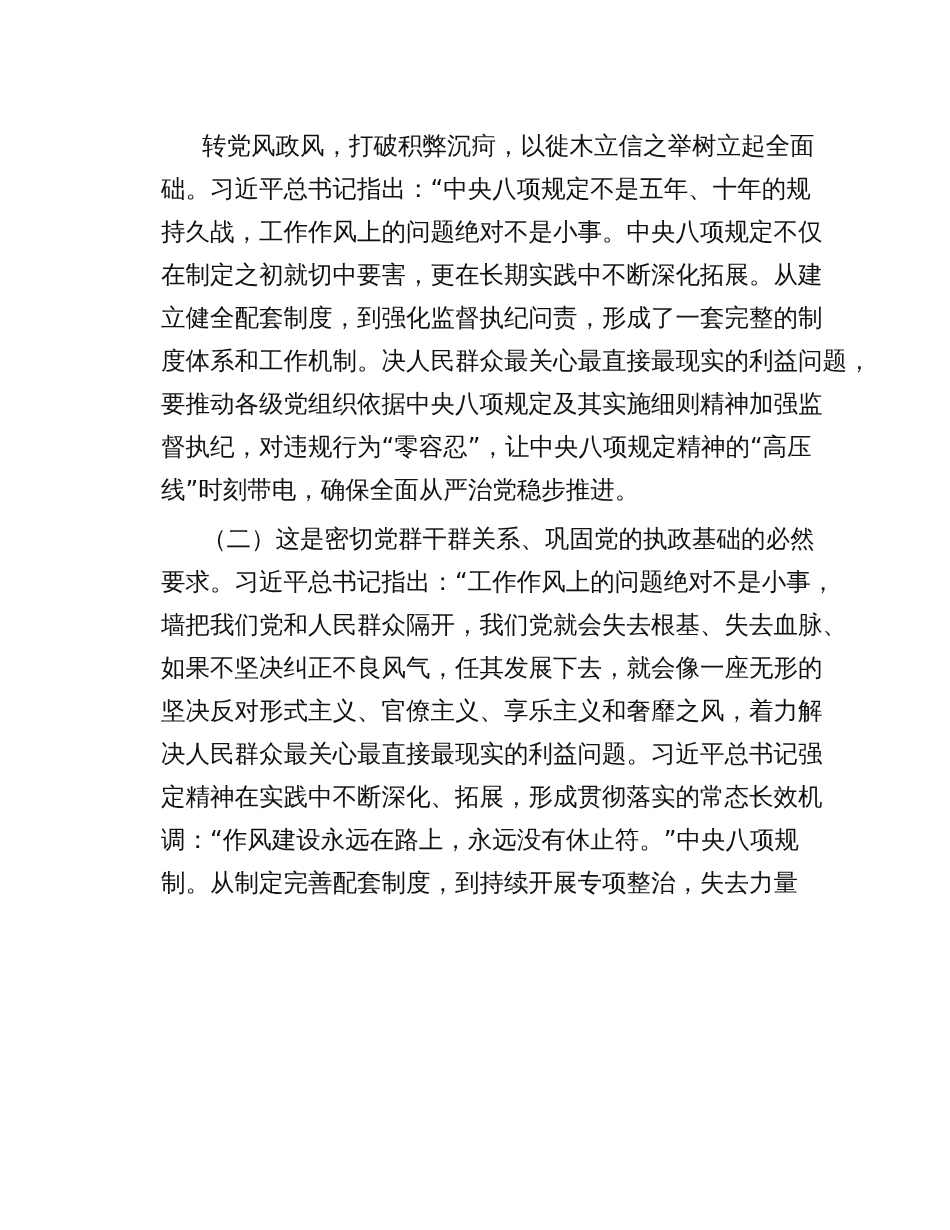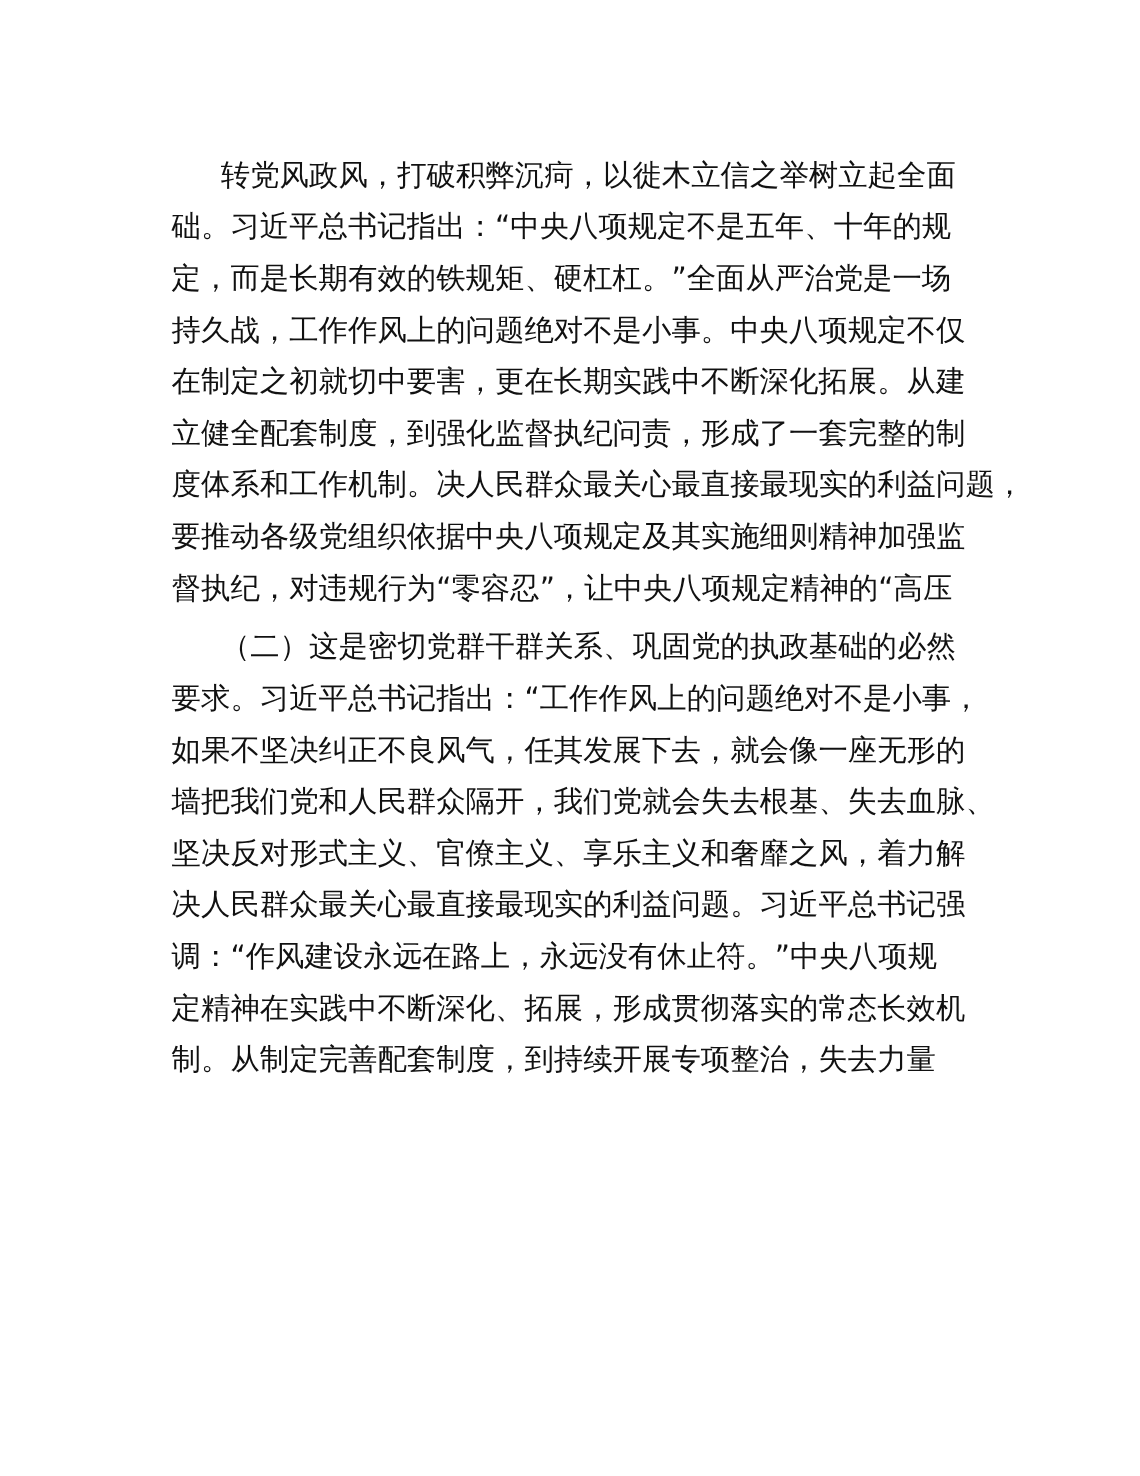--- a/index.html
+++ b/index.html
@@ -8,21 +8,21 @@
       background: #ffffff;
     }
     body {
       width: 950px;
       height: 1230px;
       position: relative;
       overflow: hidden;
     }
     .page {
       position: absolute;
-      left: 143px;
+      left: 161px;
       top: 124px;
       width: 690px;
       font-family: "DejaVu Sans", "Liberation Sans", sans-serif;
       font-size: 24.5px;
       line-height: 43px;
       color: #111111;
       letter-spacing: 0px;
     }
     .line {
       display: block;
@@ -33,33 +33,33 @@
       height: 6px;
     }
   </style>
 </head>
 <body>
 
 <div class="page">
   <div class="paragraph">
     <span class="line" style="padding-left:41px">转党风政风，打破积弊沉疴，以徙木立信之举树立起全面</span>
     <span class="line">础。习近平总书记指出：“中央八项规定不是五年、十年的规</span>
-    <span class="line">定，而是长期有效的铁规矩、硬杠杠。”全面从严治党是一场</span>
     <span class="line">持久战，工作作风上的问题绝对不是小事。中央八项规定不仅</span>
     <span class="line">在制定之初就切中要害，更在长期实践中不断深化拓展。从建</span>
     <span class="line">立健全配套制度，到强化监督执纪问责，形成了一套完整的制</span>
     <span class="line">度体系和工作机制。决人民群众最关心最直接最现实的利益问题，</span>
     <span class="line">要推动各级党组织依据中央八项规定及其实施细则精神加强监</span>
     <span class="line">督执纪，对违规行为“零容忍”，让中央八项规定精神的“高压</span>
+    <span class="line">线”时刻带电，确保全面从严治党稳步推进。</span>
   </div>
   <div class="para-gap"></div>
   <div class="paragraph">
     <span class="line" style="padding-left:41px">（二）这是密切党群干群关系、巩固党的执政基础的必然</span>
     <span class="line">要求。习近平总书记指出：“工作作风上的问题绝对不是小事，</span>
+    <span class="line">墙把我们党和人民群众隔开，我们党就会失去根基、失去血脉、</span>
     <span class="line">如果不坚决纠正不良风气，任其发展下去，就会像一座无形的</span>
-    <span class="line">墙把我们党和人民群众隔开，我们党就会失去根基、失去血脉、</span>
     <span class="line">坚决反对形式主义、官僚主义、享乐主义和奢靡之风，着力解</span>
     <span class="line">决人民群众最关心最直接最现实的利益问题。习近平总书记强</span>
+    <span class="line">定精神在实践中不断深化、拓展，形成贯彻落实的常态长效机</span>
     <span class="line">调：“作风建设永远在路上，永远没有休止符。”中央八项规</span>
-    <span class="line">定精神在实践中不断深化、拓展，形成贯彻落实的常态长效机</span>
     <span class="line">制。从制定完善配套制度，到持续开展专项整治，失去力量</span>
   </div>
 </div>
 
 </body></html>

